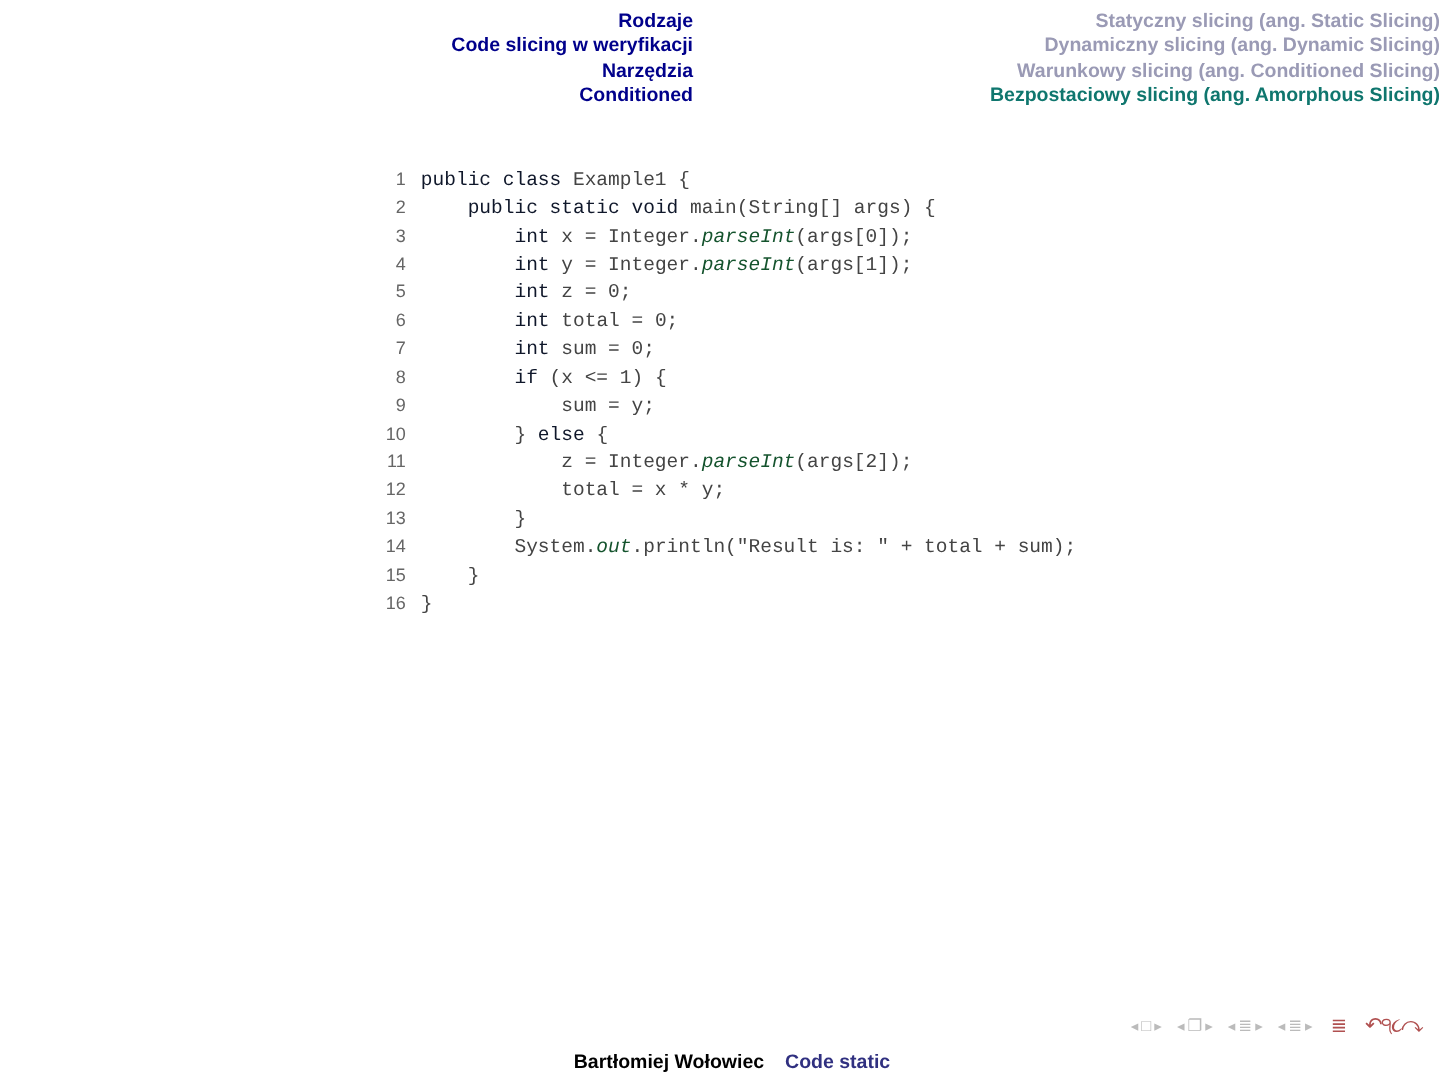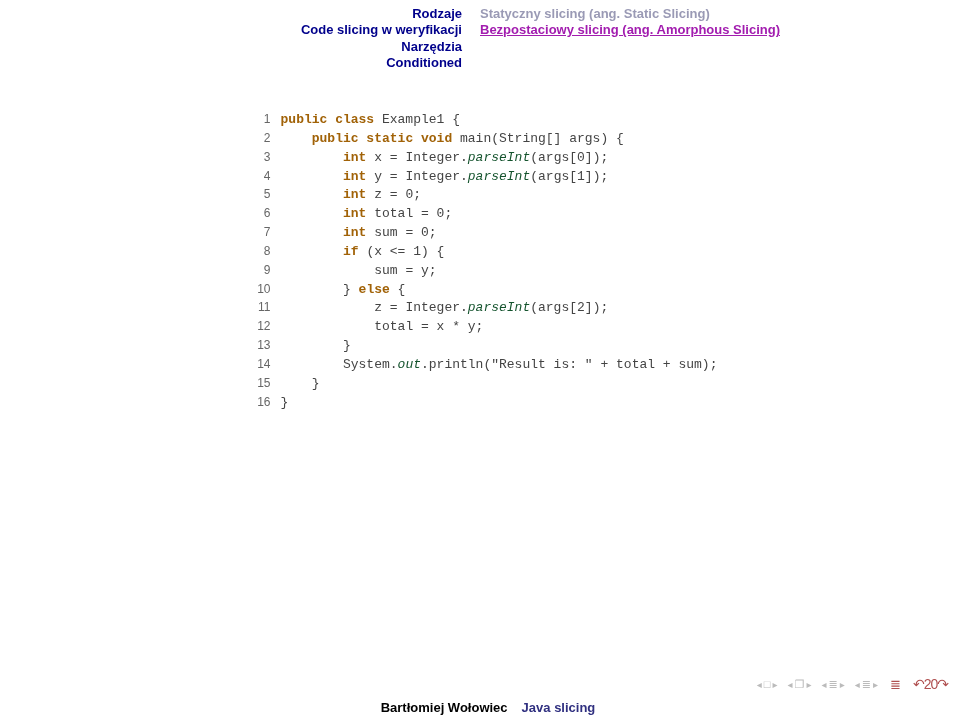--- a/index.html
+++ b/index.html
@@ -28,27 +28,26 @@
   .header-left {
     width: 50%;
     align-items: flex-end;
     padding-right: 18px;
     box-sizing: border-box;
     font-weight: bold;
     color: #00008b;
   }
   .header-right {
     width: 50%;
-    align-items: flex-start;
+    align-items: flex-end;
     color: #9a9ab5;
     font-weight: bold;
   }
   .header-right .active {
-    color: #a21caf;
-    text-decoration: underline;
+    color: #0f766e;
   }
   .content {
     padding: 30px 0 0 0;
     display: flex;
     flex-direction: column;
     align-items: center;
   }
   .code-block {
     font-family: "Courier New", monospace;
     font-size: 13px;
@@ -61,21 +60,21 @@
   }
   .lineno {
     display: inline-block;
     width: 28px;
     text-align: right;
     color: #666;
     padding-right: 10px;
     font-family: "Helvetica", "Arial", sans-serif;
     font-size: 12px;
   }
-  .kw { font-weight: bold; color: #a16207; }
+  .kw { font-weight: normal; color: #0f172a; }
   .it { font-style: italic; color: #14532d; }
   .caption {
     margin-top: 14px;
     font-family: "Times New Roman", serif;
     font-size: 14px;
     color: #000;
   }
   .footer {
     position: absolute;
     bottom: 0;
@@ -118,20 +117,22 @@
 
 <div class="header">
   <div class="header-left" id="hleft">
       <div>Rodzaje</div>
       <div>Code slicing w weryfikacji</div>
       <div>Narzędzia</div>
       <div>Conditioned</div>
     </div>
   <div class="header-right" id="hright">
       <div>Statyczny slicing (ang. Static Slicing)</div>
+      <div>Dynamiczny slicing (ang. Dynamic Slicing)</div>
+      <div>Warunkowy slicing (ang. Conditioned Slicing)</div>
       <div class="active">Bezpostaciowy slicing (ang. Amorphous Slicing)</div>
     </div>
 </div>
 
 <div class="content">
   <div class="code-block" id="code"><div class="code-row"><span class="lineno">1</span><span><span class="kw">public class </span><span>Example1 {</span></span></div><div class="code-row"><span class="lineno">2</span><span>    <span class="kw">public static void </span><span>main(String[] args) {</span></span></div><div class="code-row"><span class="lineno">3</span><span>        <span class="kw">int </span><span>x = Integer.</span><span class="it">parseInt</span><span>(args[0]);</span></span></div><div class="code-row"><span class="lineno">4</span><span>        <span class="kw">int </span><span>y = Integer.</span><span class="it">parseInt</span><span>(args[1]);</span></span></div><div class="code-row"><span class="lineno">5</span><span>        <span class="kw">int </span><span>z = 0;</span></span></div><div class="code-row"><span class="lineno">6</span><span>        <span class="kw">int </span><span>total = 0;</span></span></div><div class="code-row"><span class="lineno">7</span><span>        <span class="kw">int </span><span>sum = 0;</span></span></div><div class="code-row"><span class="lineno">8</span><span>        <span class="kw">if </span><span>(x &lt;= 1) {</span></span></div><div class="code-row"><span class="lineno">9</span><span>            <span>sum = y;</span></span></div><div class="code-row"><span class="lineno">10</span><span>        <span>} </span><span class="kw">else </span><span>{</span></span></div><div class="code-row"><span class="lineno">11</span><span>            <span>z = Integer.</span><span class="it">parseInt</span><span>(args[2]);</span></span></div><div class="code-row"><span class="lineno">12</span><span>            <span>total = x * y;</span></span></div><div class="code-row"><span class="lineno">13</span><span>        <span>}</span></span></div><div class="code-row"><span class="lineno">14</span><span>        <span>System.</span><span class="it">out</span><span>.println(</span><span>"Result is: "</span><span> + total + sum);</span></span></div><div class="code-row"><span class="lineno">15</span><span>    <span>}</span></span></div><div class="code-row"><span class="lineno">16</span><span><span>}</span></span></div></div>
 </div>
 
 <div class="navbar">
   <span class="nav-group">
@@ -148,19 +149,19 @@
     <span class="tri">◂</span>
       <span class="sym">≣</span>
       <span class="tri">▸</span>
   </span>
   <span class="nav-group">
     <span class="tri">◂</span>
       <span class="sym">≣</span>
       <span class="tri">▸</span>
   </span>
   <span class="nav-single">≣</span>
-  <span class="circ-arrow">↶20↷</span>
+  <span class="circ-arrow">↶੧૮↷</span>
 </div>
 
 <div class="footer">
   <span class="author">Bartłomiej Wołowiec</span>
-  <span class="title">Java slicing</span>
+  <span class="title">Code static</span>
 </div>
 
 </body></html>

